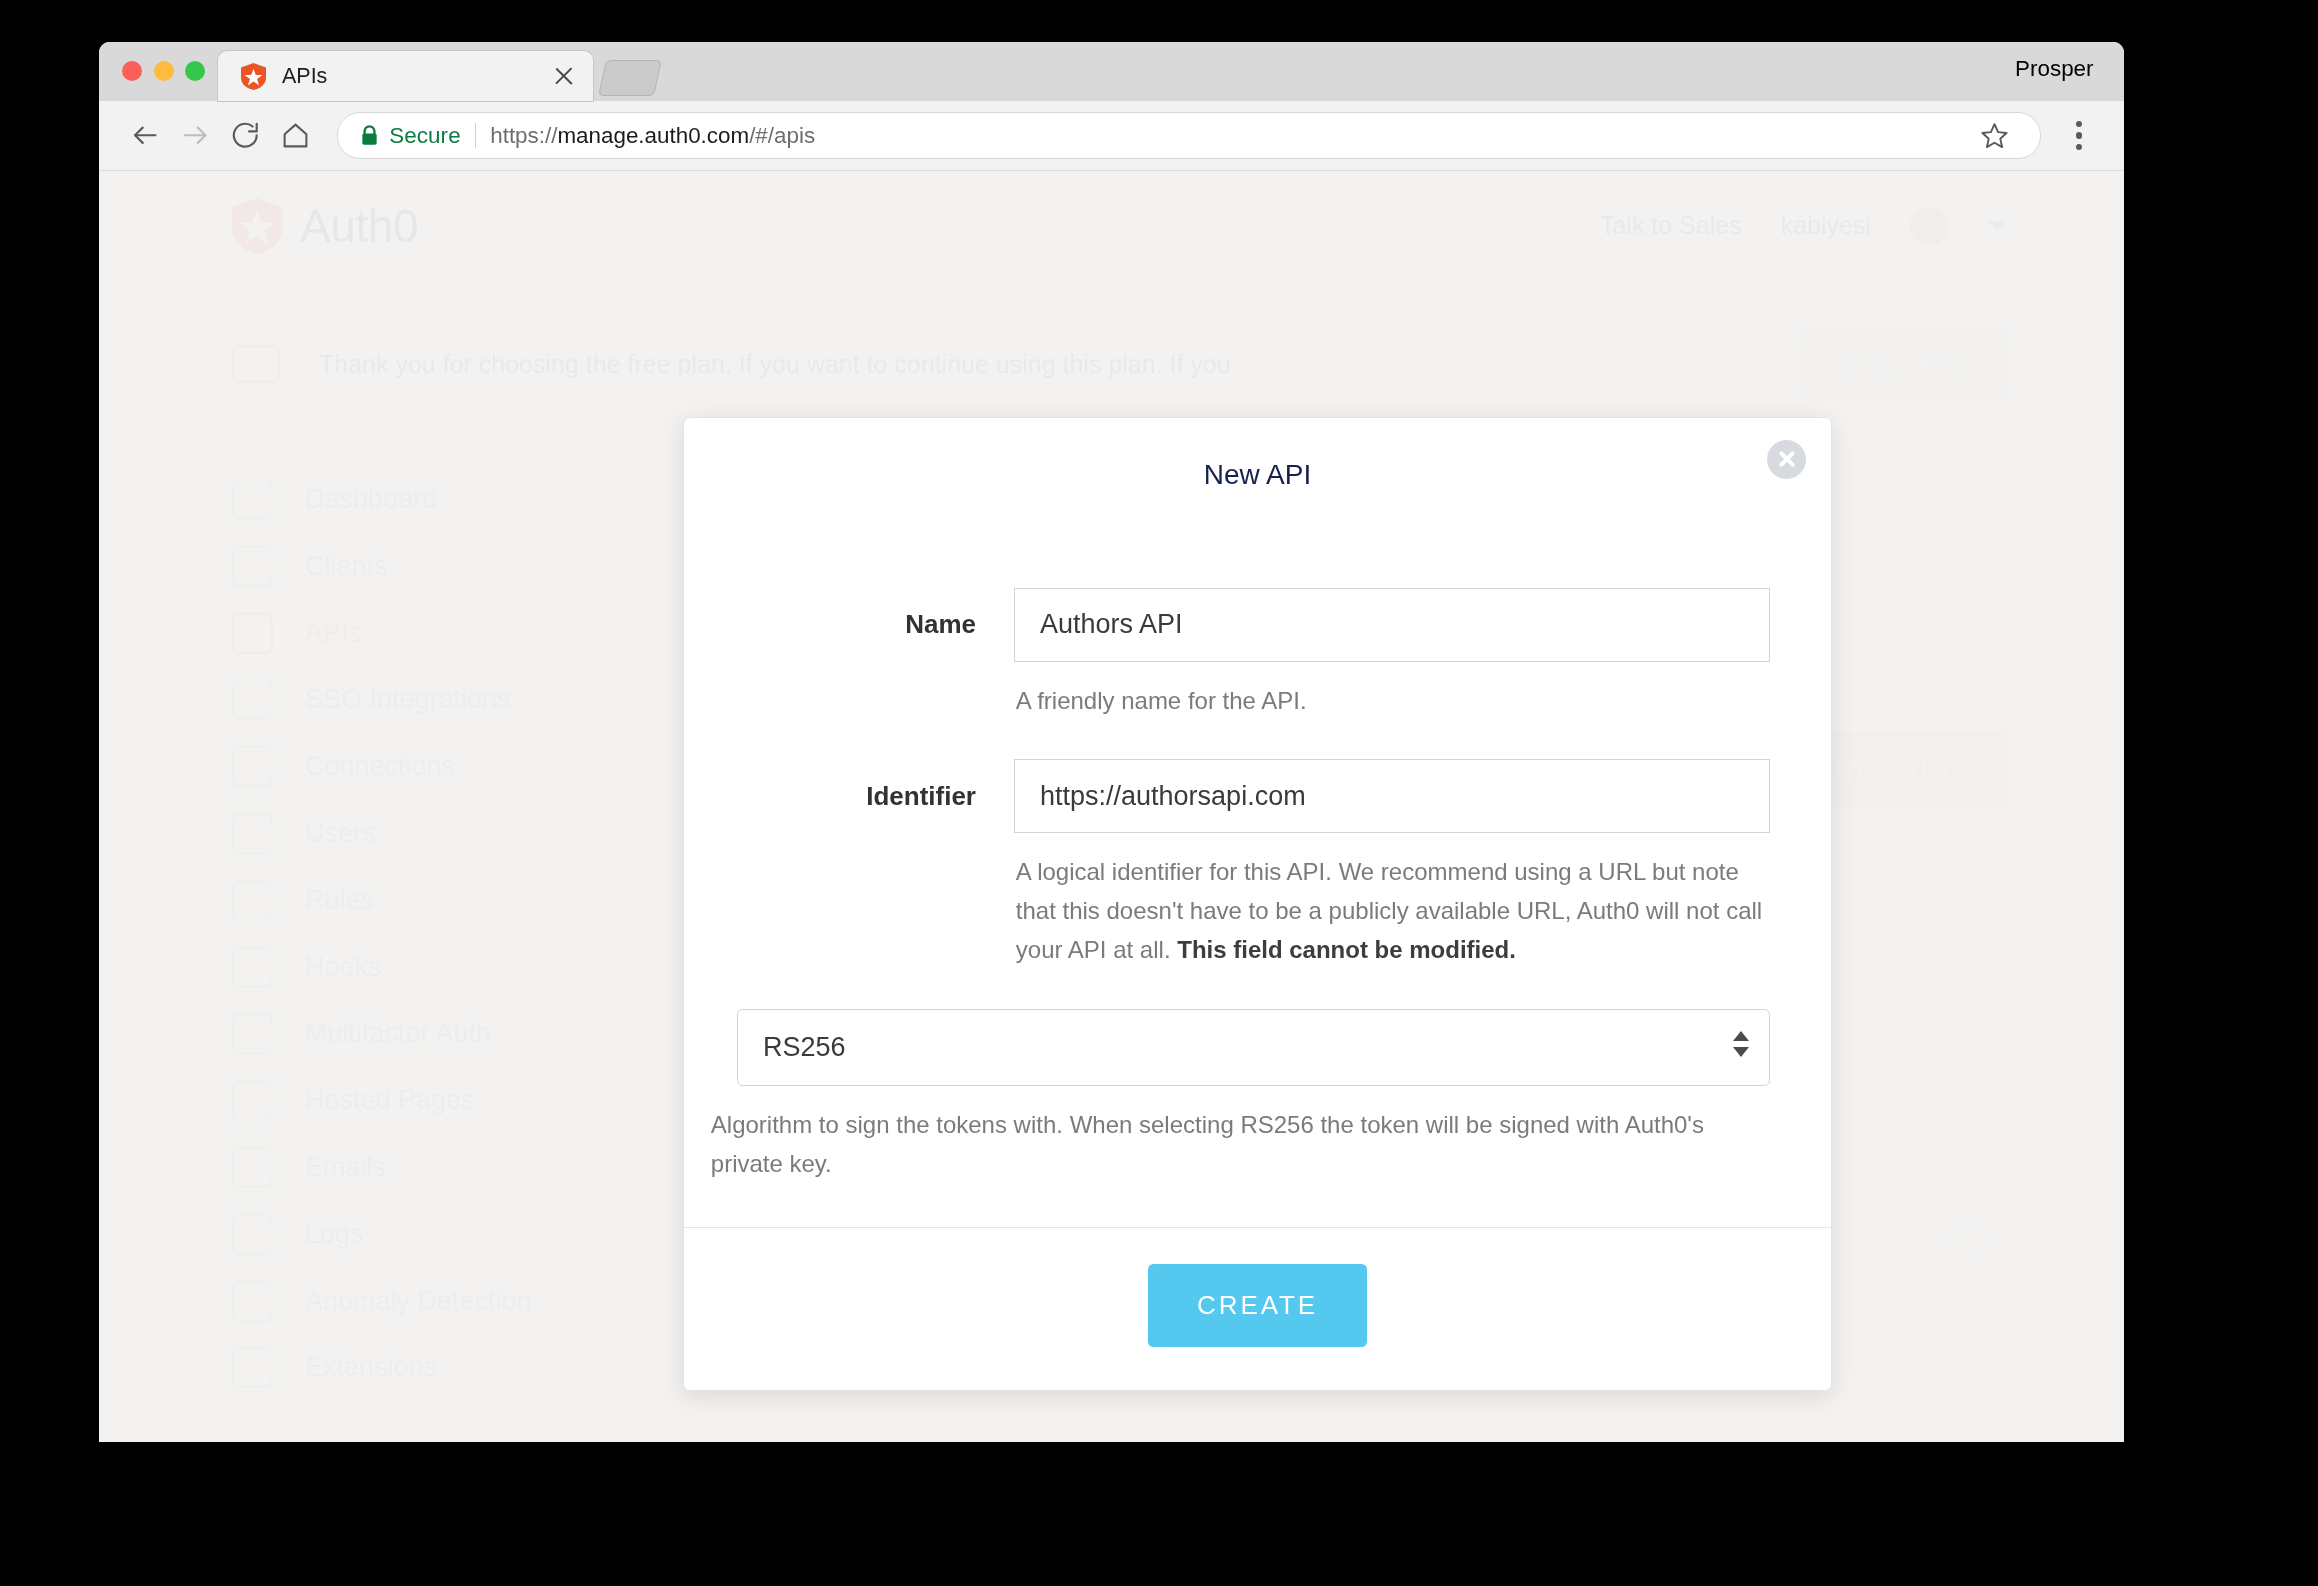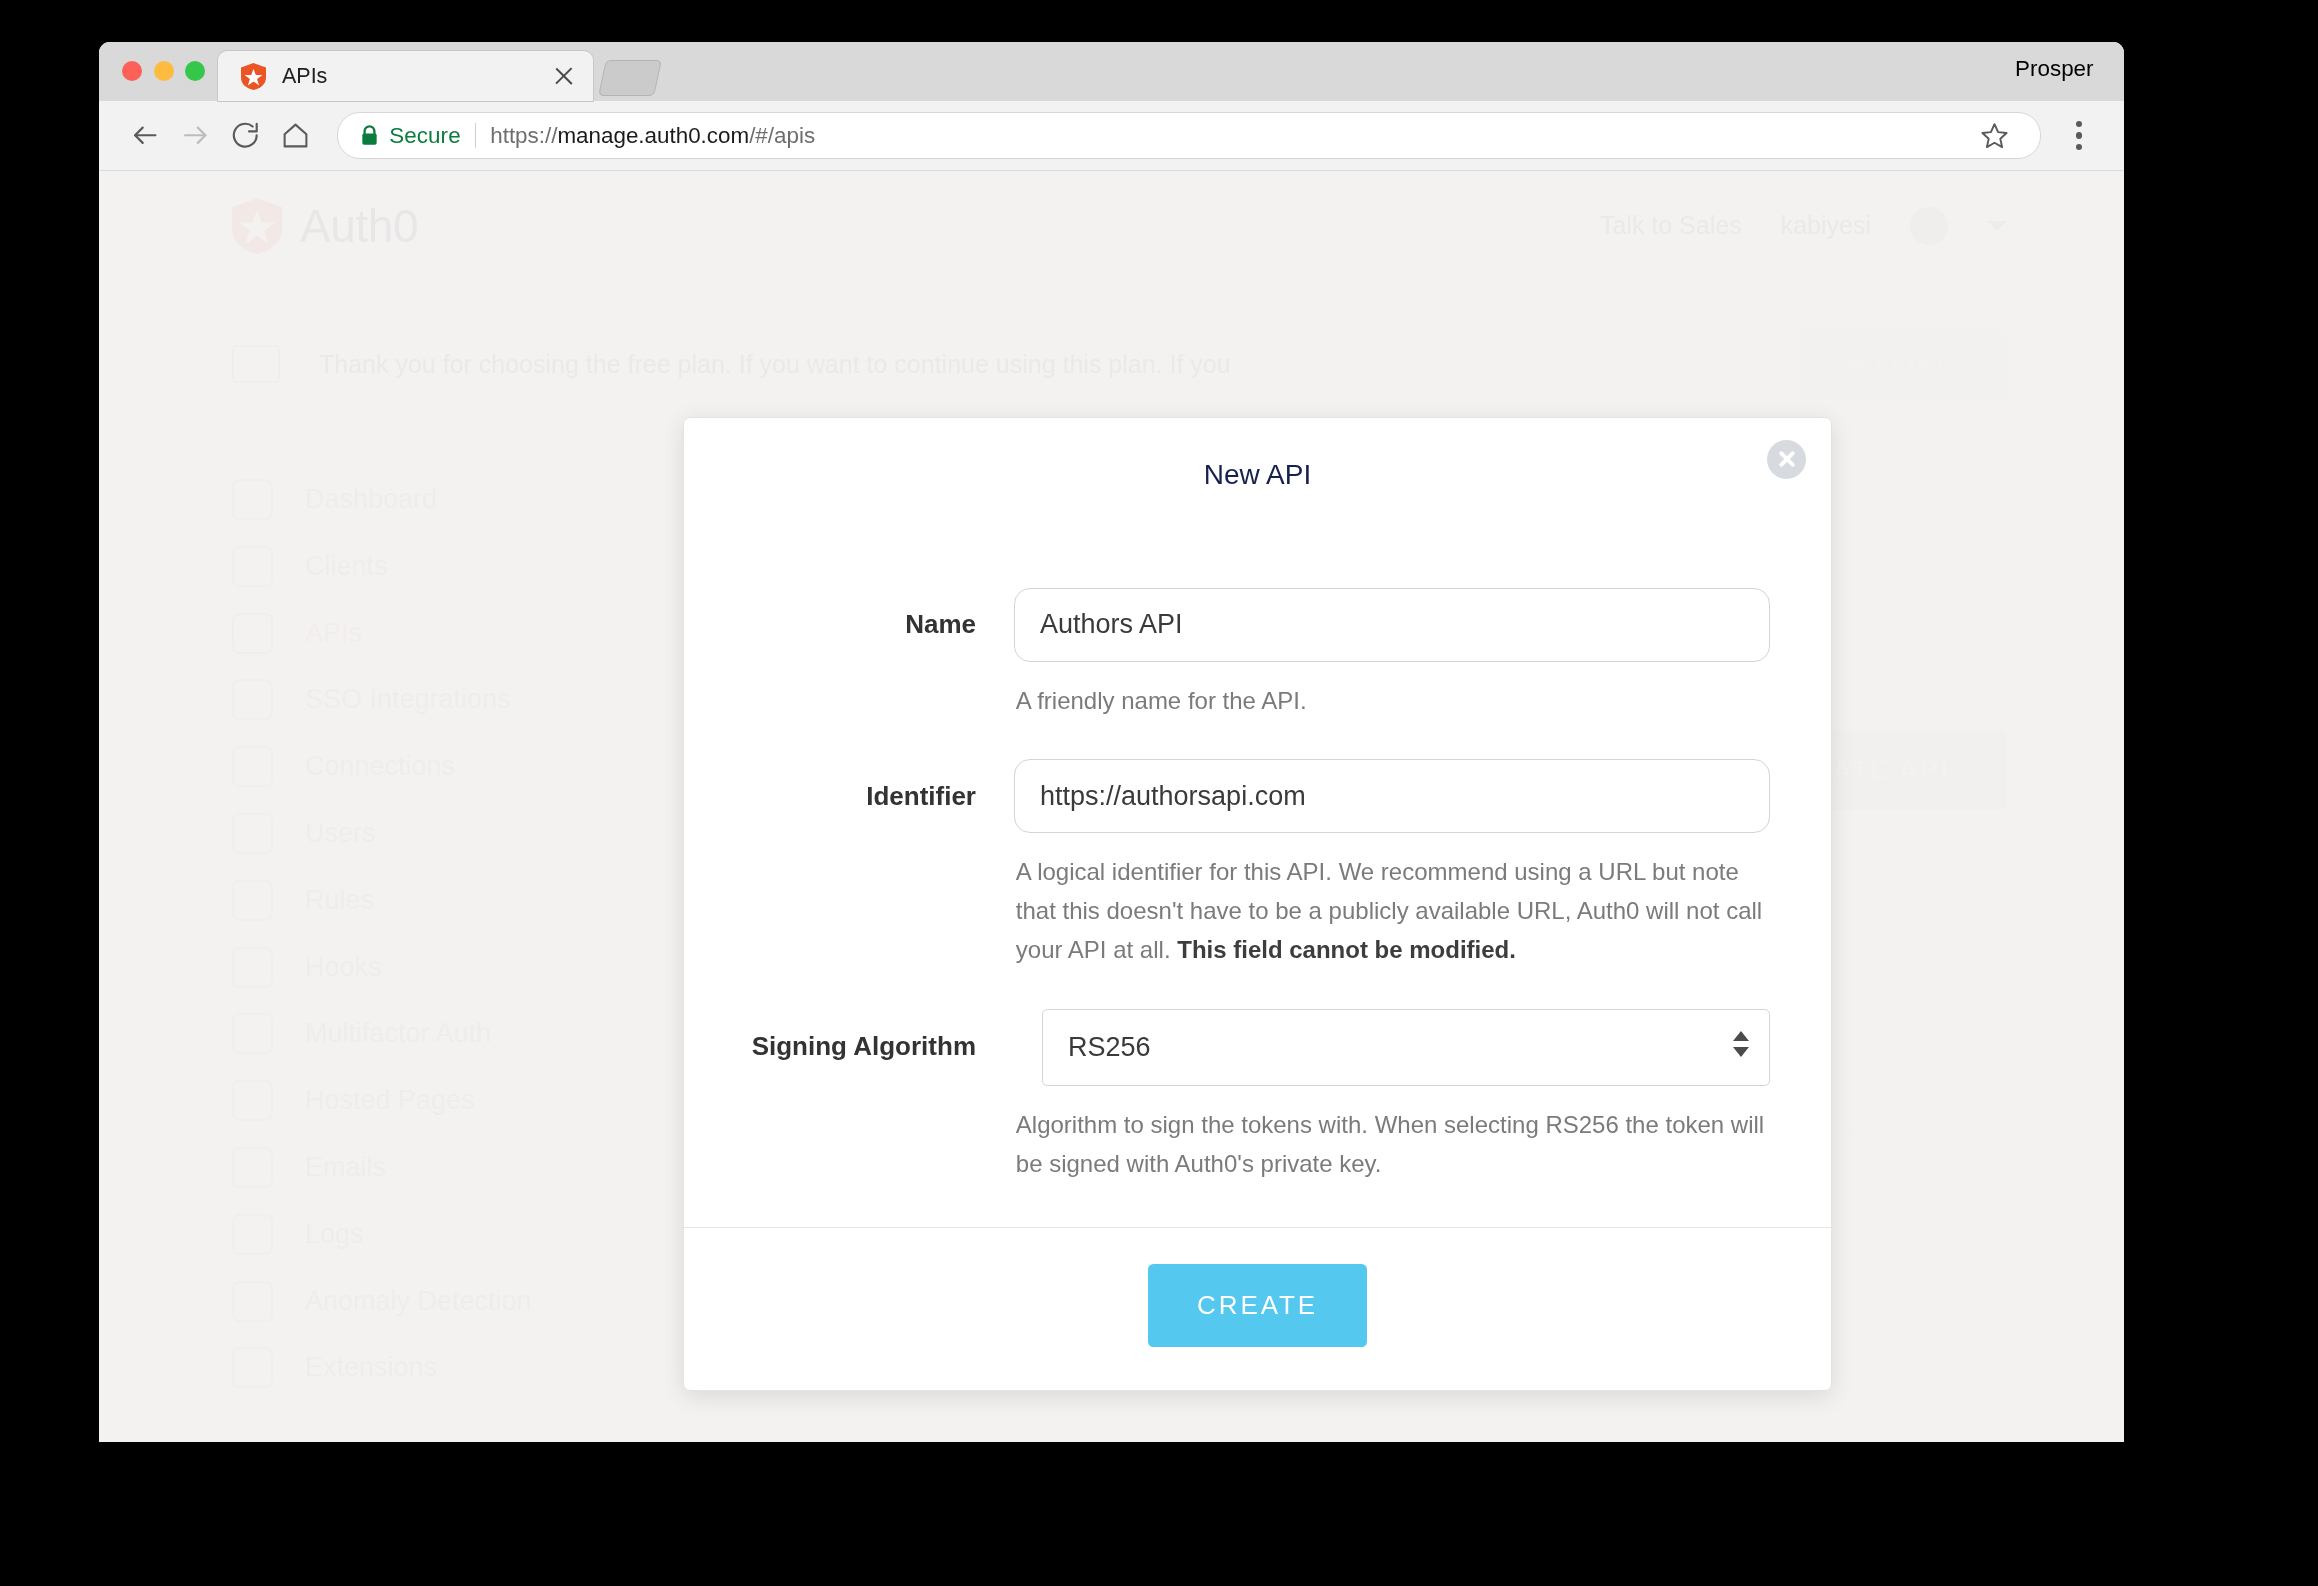--- a/index.html
+++ b/index.html
@@ -280,21 +280,21 @@
     text-align: right;
     padding-right: 38px;
     font-size: 26px; font-weight: bold; color: #333333;
     padding-top: 21.5px;
   }
   .form-control { flex: 1; }
   .text-input {
     width: 100%;
     height: 74px;
     border: 0.9px solid #d4d4d4;
-    border-radius: 16px;
+    border-radius: 0;
     font-size: 27px;
     color: #3a3a3a;
     padding: 0 25px;
     font-family: "Liberation Sans", sans-serif;
     background: #ffffff;
     outline: none;
   }
   .help-text {
     font-size: 24px;
     line-height: 1.62;
@@ -550,21 +550,20 @@
 
         <div class="form-row row-gap-lg">
           <div class="form-label">Identifier</div>
           <div class="form-control">
             <input class="text-input" type="text" value="https://authorsapi.com" style="">
             <div class="help-text"><span>A logical identifier for this API. We recommend using a URL but note that this doesn't have to be a publicly available URL, Auth0 will not call your API at all. </span><b>This field cannot be modified.</b></div>
           </div>
         </div>
 
         <div class="form-row">
-          <div class="form-label">Signing Algorithm</div>
           <div class="form-control">
             <div class="select-wrap">
               <div class="select-input">RS256</div>
               <div class="select-arrows">
                 <span class="arrow-up"></span>
                 <span class="arrow-down"></span>
               </div>
             </div>
             <div class="help-text">Algorithm to sign the tokens with. When selecting RS256 the token will be signed with Auth0's private key.</div>
           </div>

